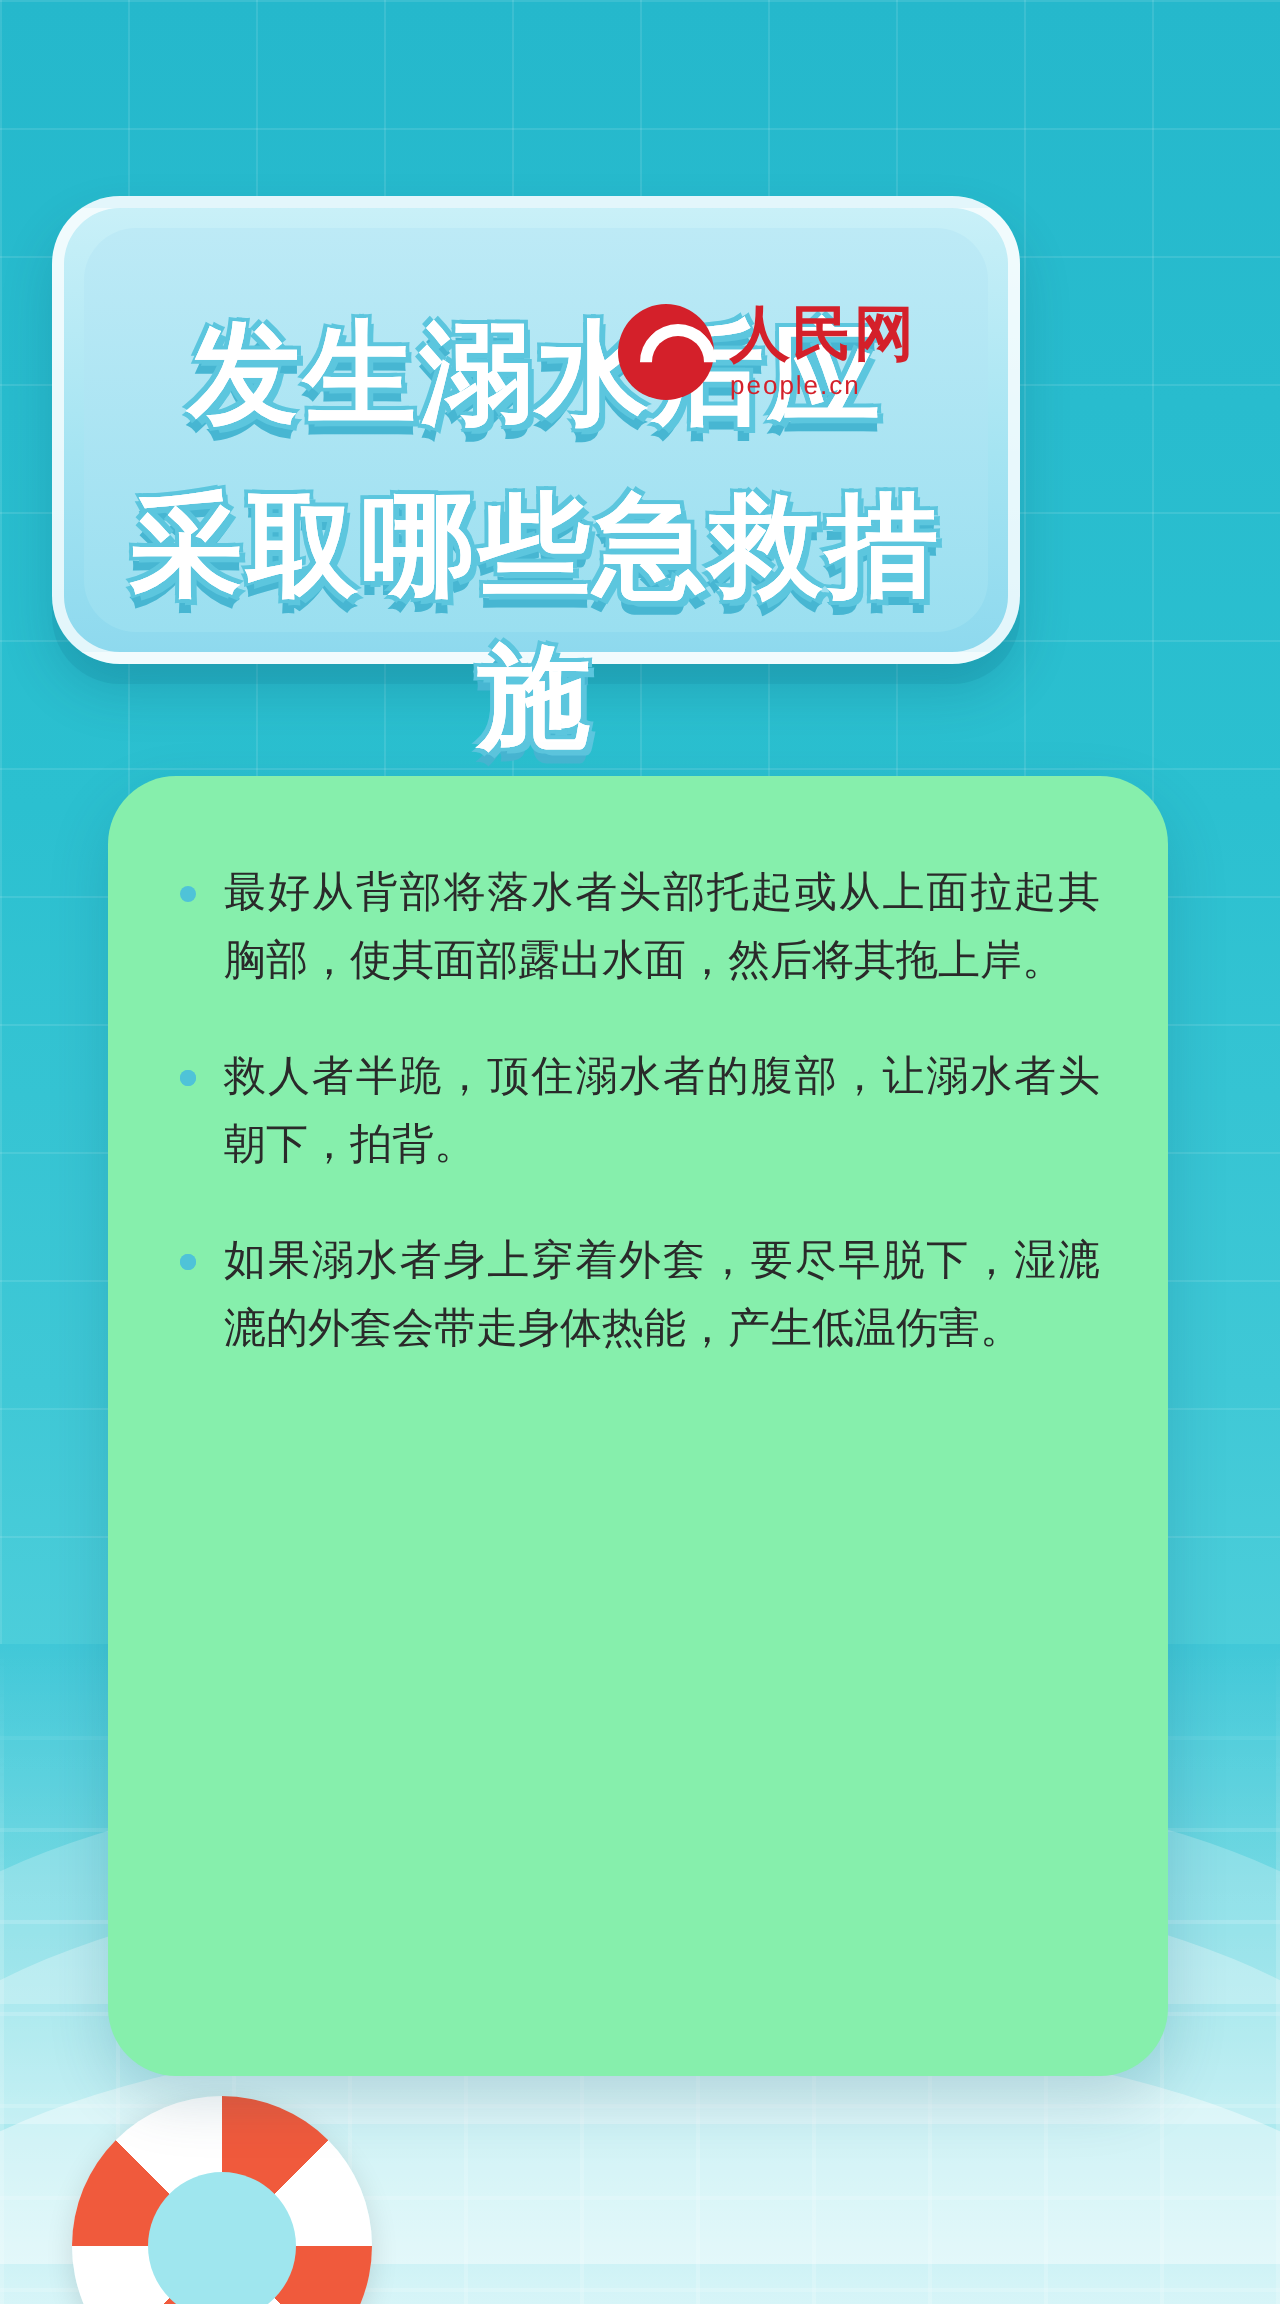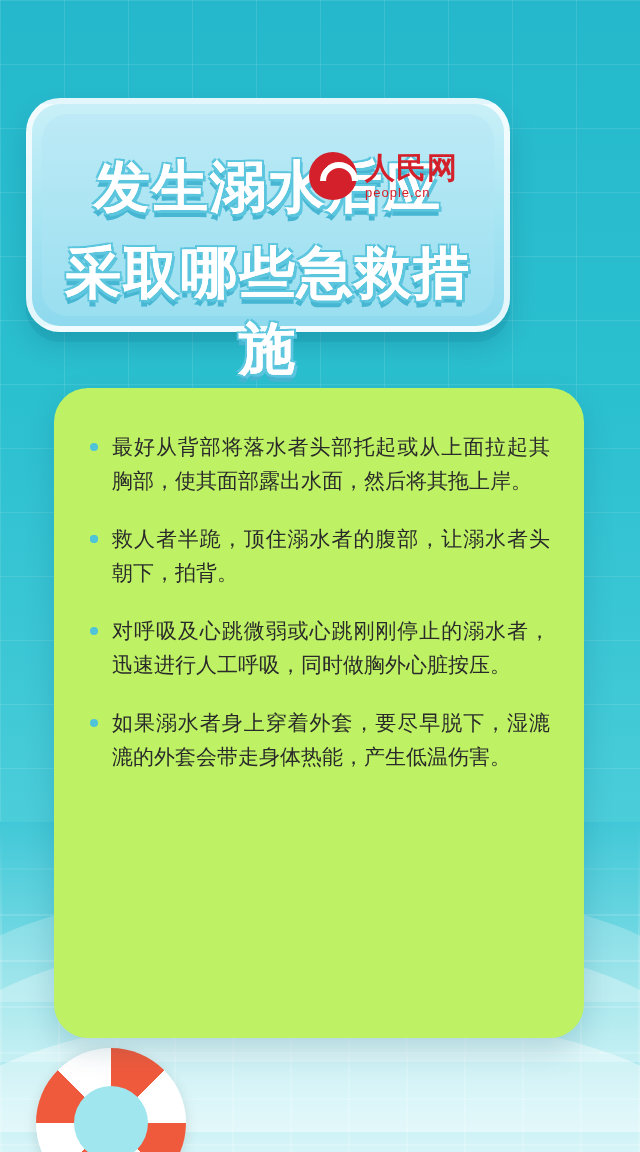--- a/index.html
+++ b/index.html
@@ -157,21 +157,21 @@
     margin-top: 3px;
   }
 
   
   .content-card {
     position: absolute;
     left: 54px;
     top: 388px;
     width: 530px;
     min-height: 650px;
-    background: #bef264;
+    background: #86efac;
     border-radius: 34px;
     box-shadow: 0 12px 30px rgba(0,70,100,0.18);
     padding: 42px 34px 40px 30px;
   }
   ul.tips { list-style: none; }
   ul.tips li {
     position: relative;
     padding-left: 28px;
     margin-bottom: 24px;
     font-size: 21px;
@@ -217,16 +217,16 @@
       </div>
     </div>
   </div>
 </div>
 
 <div class="content-card">
   <ul class="tips">
     <li><span class="dot"></span><span>最好从背部将落水者头部托起或从上面拉起其胸部，使其面部露出水面，然后将其拖上岸。</span></li>
     <li><span class="dot"></span></li>
     <li><span class="dot"></span><span>救人者半跪，顶住溺水者的腹部，让溺水者头朝下，拍背。</span></li>
-    <li><span class="dot"></span><span>对呼吸及心跳微弱或心跳刚刚停止的溺水者，迅速进行人工呼吸，同时做胸外心脏按压。</span></li>
+    <li><span class="dot"></span></li>
     <li><span class="dot"></span><span>如果溺水者身上穿着外套，要尽早脱下，湿漉漉的外套会带走身体热能，产生低温伤害。</span></li>
   </ul>
 </div>
 
 </body></html>

